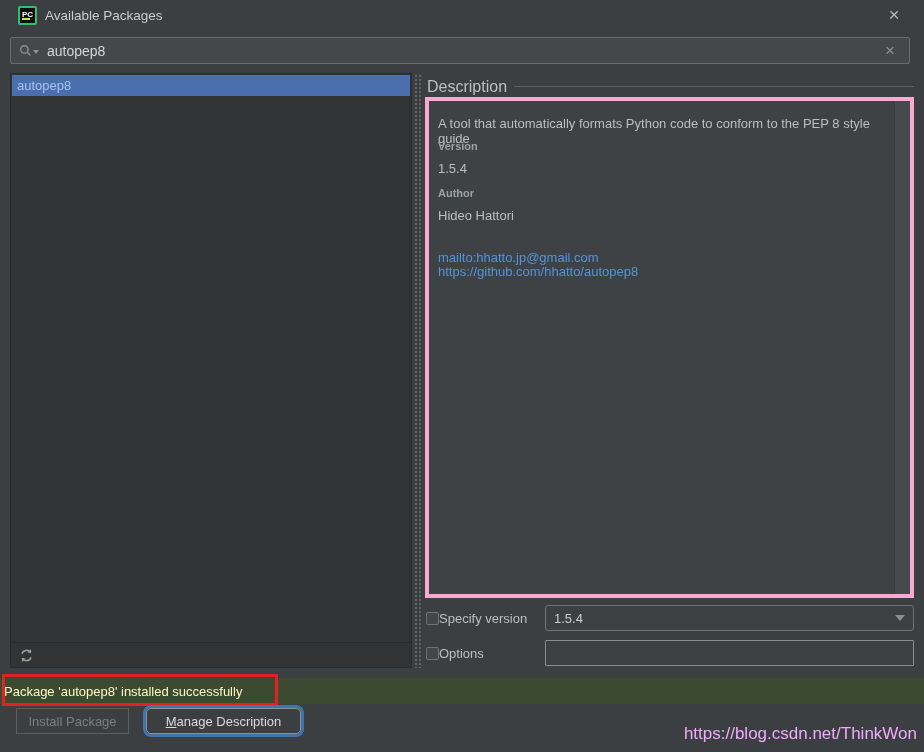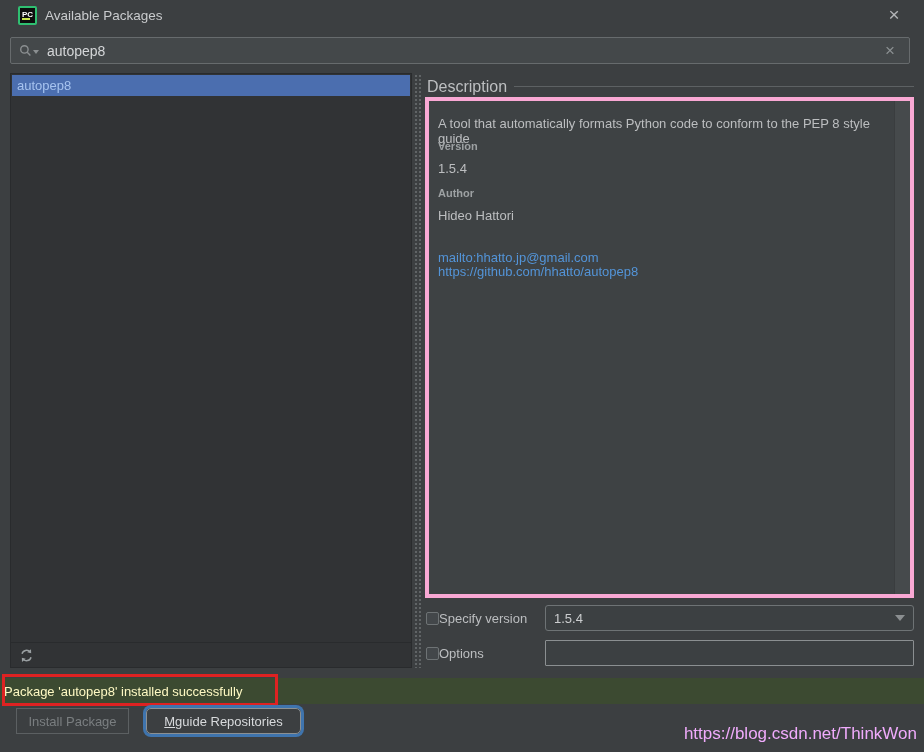--- a/index.html
+++ b/index.html
@@ -289,18 +289,18 @@
 
   <div class="status-bar">
     <span>Package 'autopep8' installed successfully</span>
   </div>
   <div class="annotation-box"></div>
 
   <button class="btn btn-install" disabled="">
     <span>Install Package</span>
   </button>
   <button class="btn btn-manage">
-    <span class="mnemonic">M</span><span>guide Repositories</span>
+    <span class="mnemonic">M</span><span>anage Description</span>
   </button>
 
   <div class="watermark">https://blog.csdn.net/ThinkWon</div>
 
 </div>
 
 </body></html>

